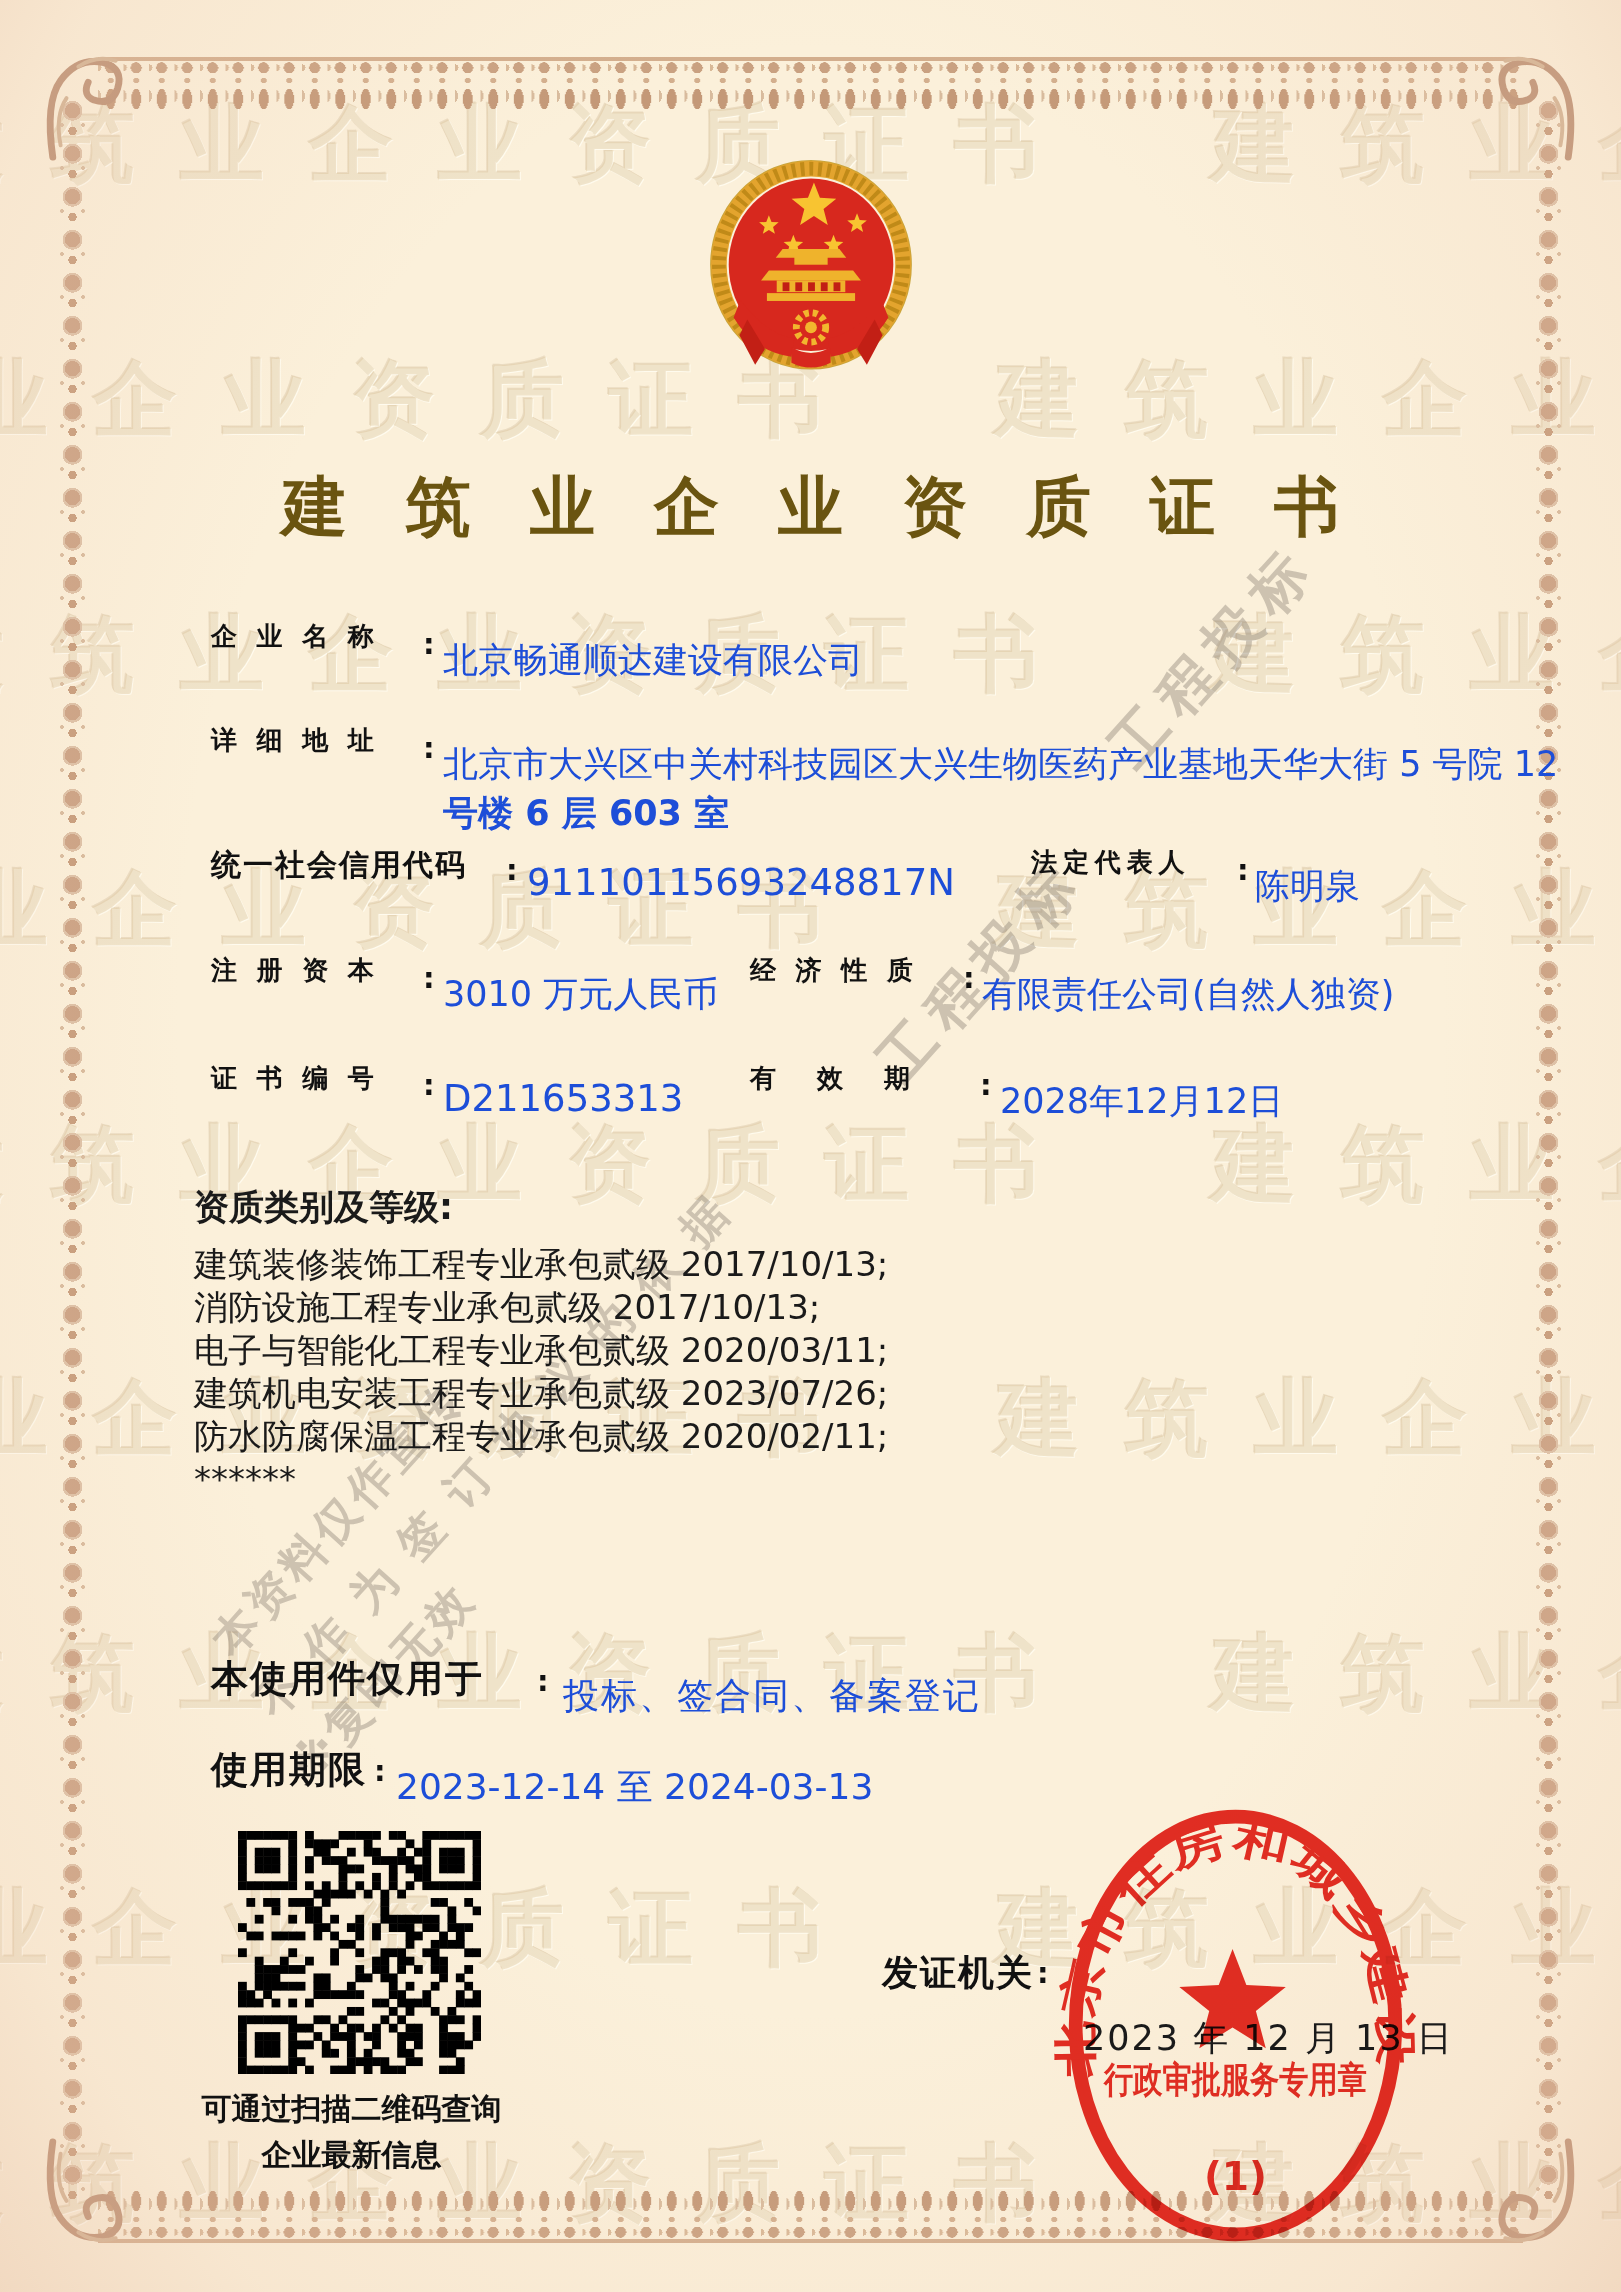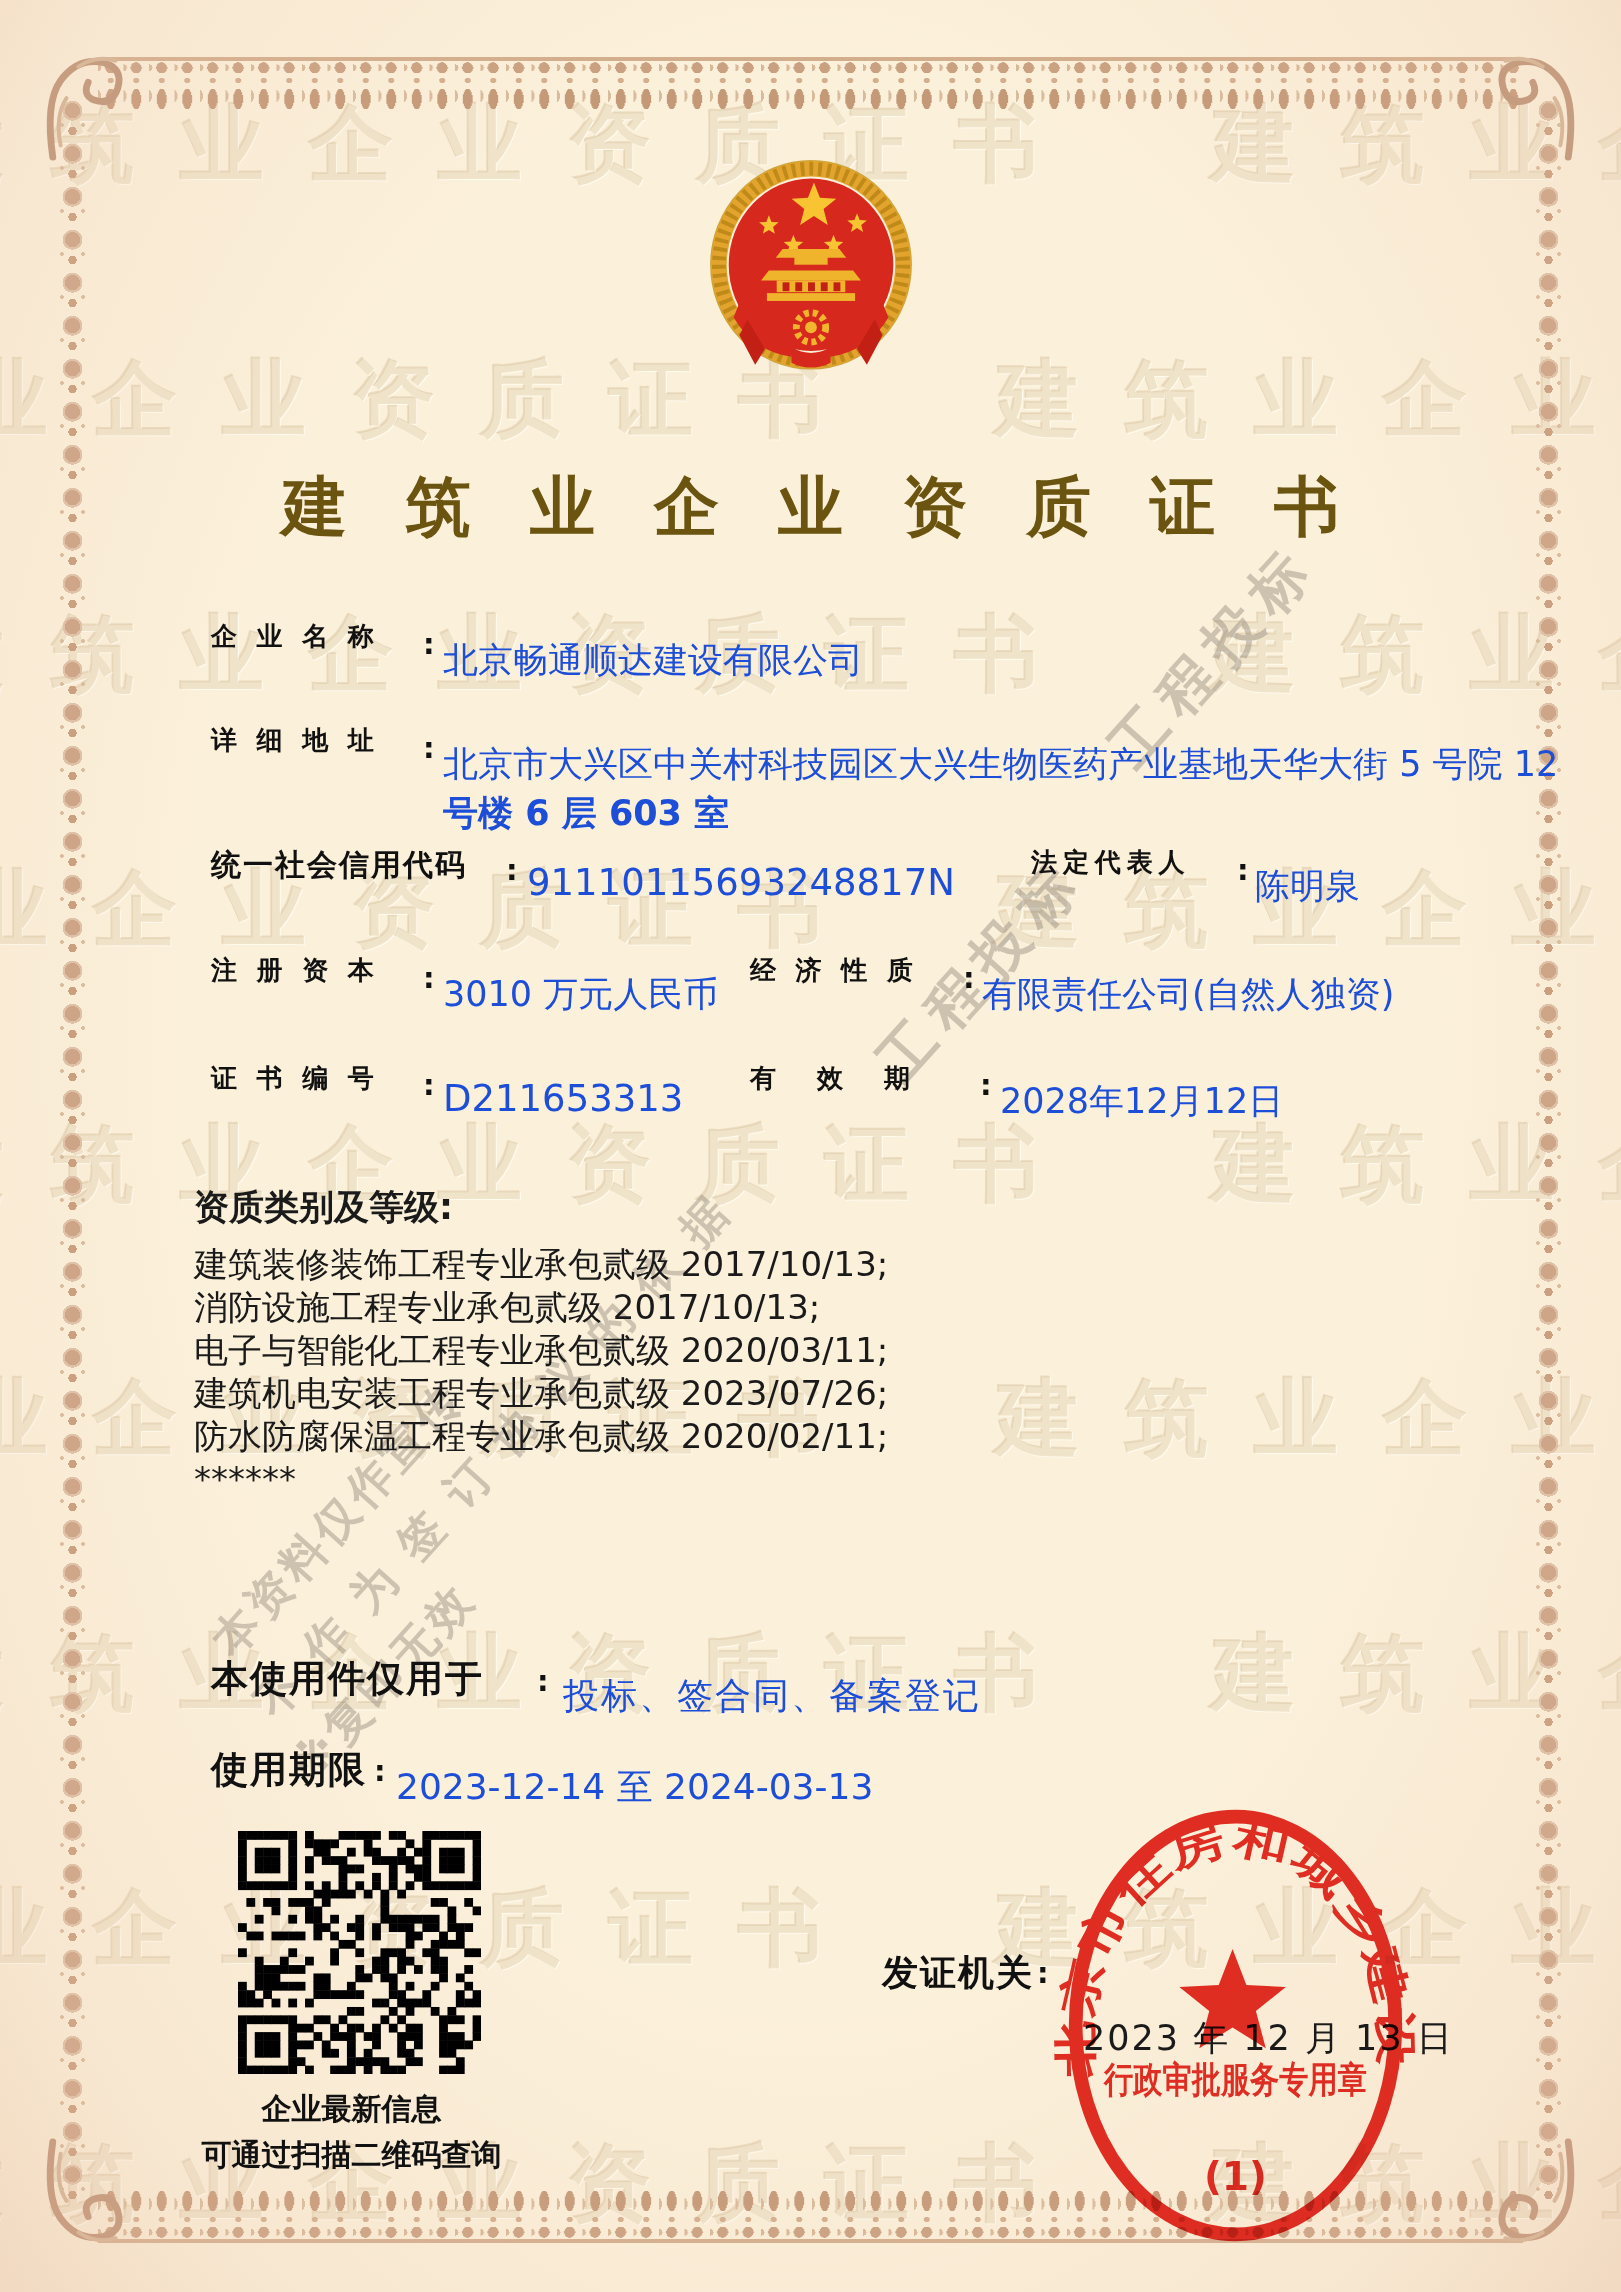--- a/index.html
+++ b/index.html
@@ -607,22 +607,22 @@
     <rect x="111.17" y="239.45" width="9" height="9" fill="#000"></rect>
     <rect x="128.28" y="239.45" width="9" height="9" fill="#000"></rect>
     <rect x="145.38" y="239.45" width="9" height="9" fill="#000"></rect>
     <rect x="153.93" y="239.45" width="9" height="9" fill="#000"></rect>
     <rect x="162.48" y="239.45" width="9" height="9" fill="#000"></rect>
     <rect x="205.24" y="239.45" width="9" height="9" fill="#000"></rect>
     <rect x="213.79" y="239.45" width="9" height="9" fill="#000"></rect>
     <rect x="222.34" y="239.45" width="9" height="9" fill="#000"></rect>
   </svg>
 <div class="abs" id="qr-captions">
+  <div>可通过扫描二维码查询</div>
   <div>企业最新信息</div>
-  <div>可通过扫描二维码查询</div>
 </div>
 
 <span class="abs lab" style="left:882px;top:1949px;font-size:36px;letter-spacing:2px;">发证机关</span>
 <span class="abs colon" style="left:1037px;top:1956px;">:</span>
 <span class="abs" id="issue-date" style="left:1083px;top:2015px;">2023 年 12 月 13 日</span>
 
 <svg class="abs" id="seal" width="369" height="451" viewBox="0 0 376 460">
   <defs>
     <path id="sealArc" d="M 43 288 A 148 194 0 1 1 333 288" fill="none"></path>
   </defs>

